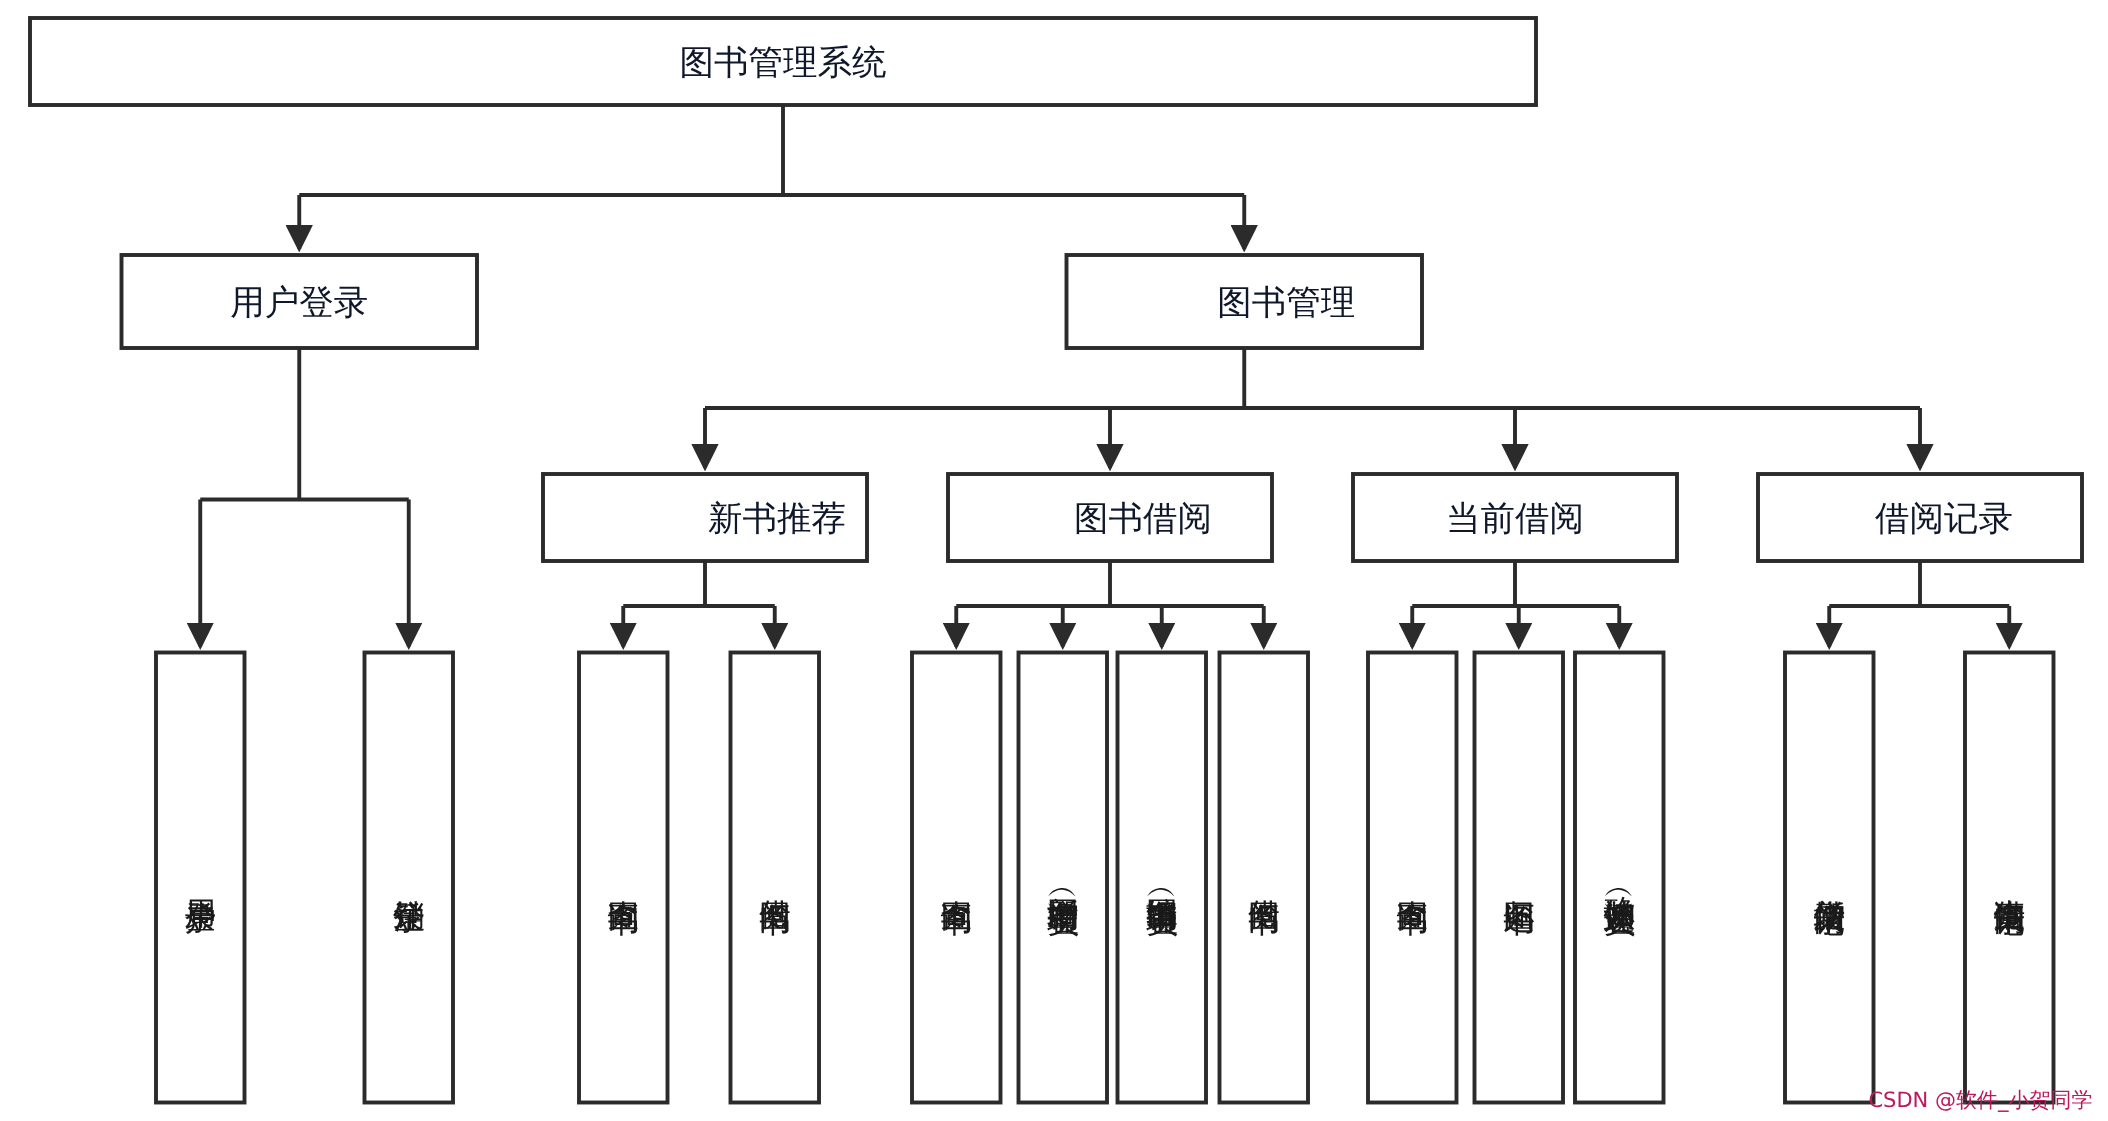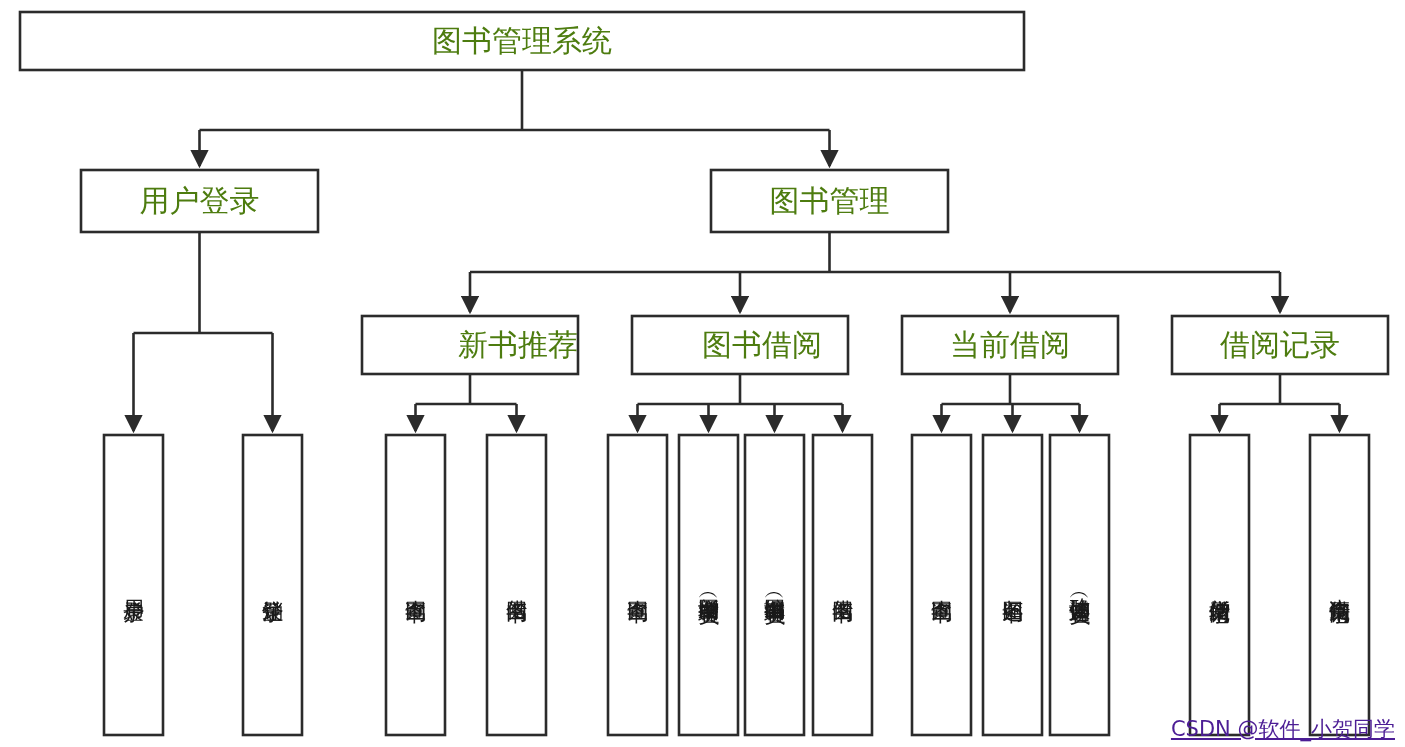--- a/index.html
+++ b/index.html
@@ -21,26 +21,26 @@
     font-family:"DejaVu Sans","Liberation Sans",sans-serif;
     font-size:21px;color:#1a1a1a;line-height:1.06;
     letter-spacing:1px;white-space:nowrap;
   }
   .htext-wrap{
     position:absolute;display:flex;align-items:center;justify-content:center;
     pointer-events:none;
   }
   .htext{
     font-family:"DejaVu Sans","Liberation Sans",sans-serif;
-    font-size:30px;color:#4d7c0f;white-space:nowrap;
+    font-size:23px;color:#0f172a;white-space:nowrap;
   }
   #watermark{
     position:absolute;right:10px;bottom:4px;
     font-family:"DejaVu Sans","Liberation Sans",sans-serif;
-    font-size:21px;color:#4c1d95;white-space:nowrap;text-decoration:underline;
+    font-size:14px;color:#be185d;white-space:nowrap;
   }
 </style>
 </head>
 <body>
 
 <div id="diagram-root">
 
   <svg class="diagram-canvas" viewBox="0 0 1405 747">
     <defs>
       <marker id="arrow" viewBox="0 0 12 12" refX="10.5" refY="6" markerWidth="7" markerHeight="7" orient="auto-start-reverse">
@@ -115,33 +115,33 @@
       </g>
   </svg>
 
   <div id="label-layer">
       <div class="htext-wrap" style="left: 20px; top: 12px; width: 1004px; height: 58px;">
         <span class="htext">图书管理系统</span>
       </div>
       <div class="htext-wrap" style="left: 81px; top: 170px; width: 237px; height: 62px;">
         <span class="htext">用户登录</span>
       </div>
-      <div class="htext-wrap" style="left: 711px; top: 170px; width: 237px; height: 62px;">
+      <div class="htext-wrap" style="left: 711px; top: 170px; width: 237px; height: 62px; padding-left: 28px;">
         <span class="htext">图书管理</span>
       </div>
       <div class="htext-wrap" style="left: 362px; top: 316px; width: 216px; height: 58px; margin-left: 48px;">
         <span class="htext">新书推荐</span>
       </div>
       <div class="htext-wrap" style="left: 632px; top: 316px; width: 260px; height: 58px;">
         <span class="htext">图书借阅</span>
       </div>
       <div class="htext-wrap" style="left: 902px; top: 316px; width: 216px; height: 58px;">
         <span class="htext">当前借阅</span>
       </div>
-      <div class="htext-wrap" style="left: 1172px; top: 316px; width: 216px; height: 58px;">
+      <div class="htext-wrap" style="left: 1172px; top: 316px; width: 216px; height: 58px; padding-left: 16px;">
         <span class="htext">借阅记录</span>
       </div>
       <div class="vtext-wrap" style="left: 104px; top: 435px; width: 59px; height: 300px;">
         <span class="vtext">用户登录</span>
       </div>
       <div class="vtext-wrap" style="left: 243px; top: 435px; width: 59px; height: 300px;">
         <span class="vtext">注销登录</span>
       </div>
       <div class="vtext-wrap" style="left: 386px; top: 435px; width: 59px; height: 300px;">
         <span class="vtext">查询图书</span>

